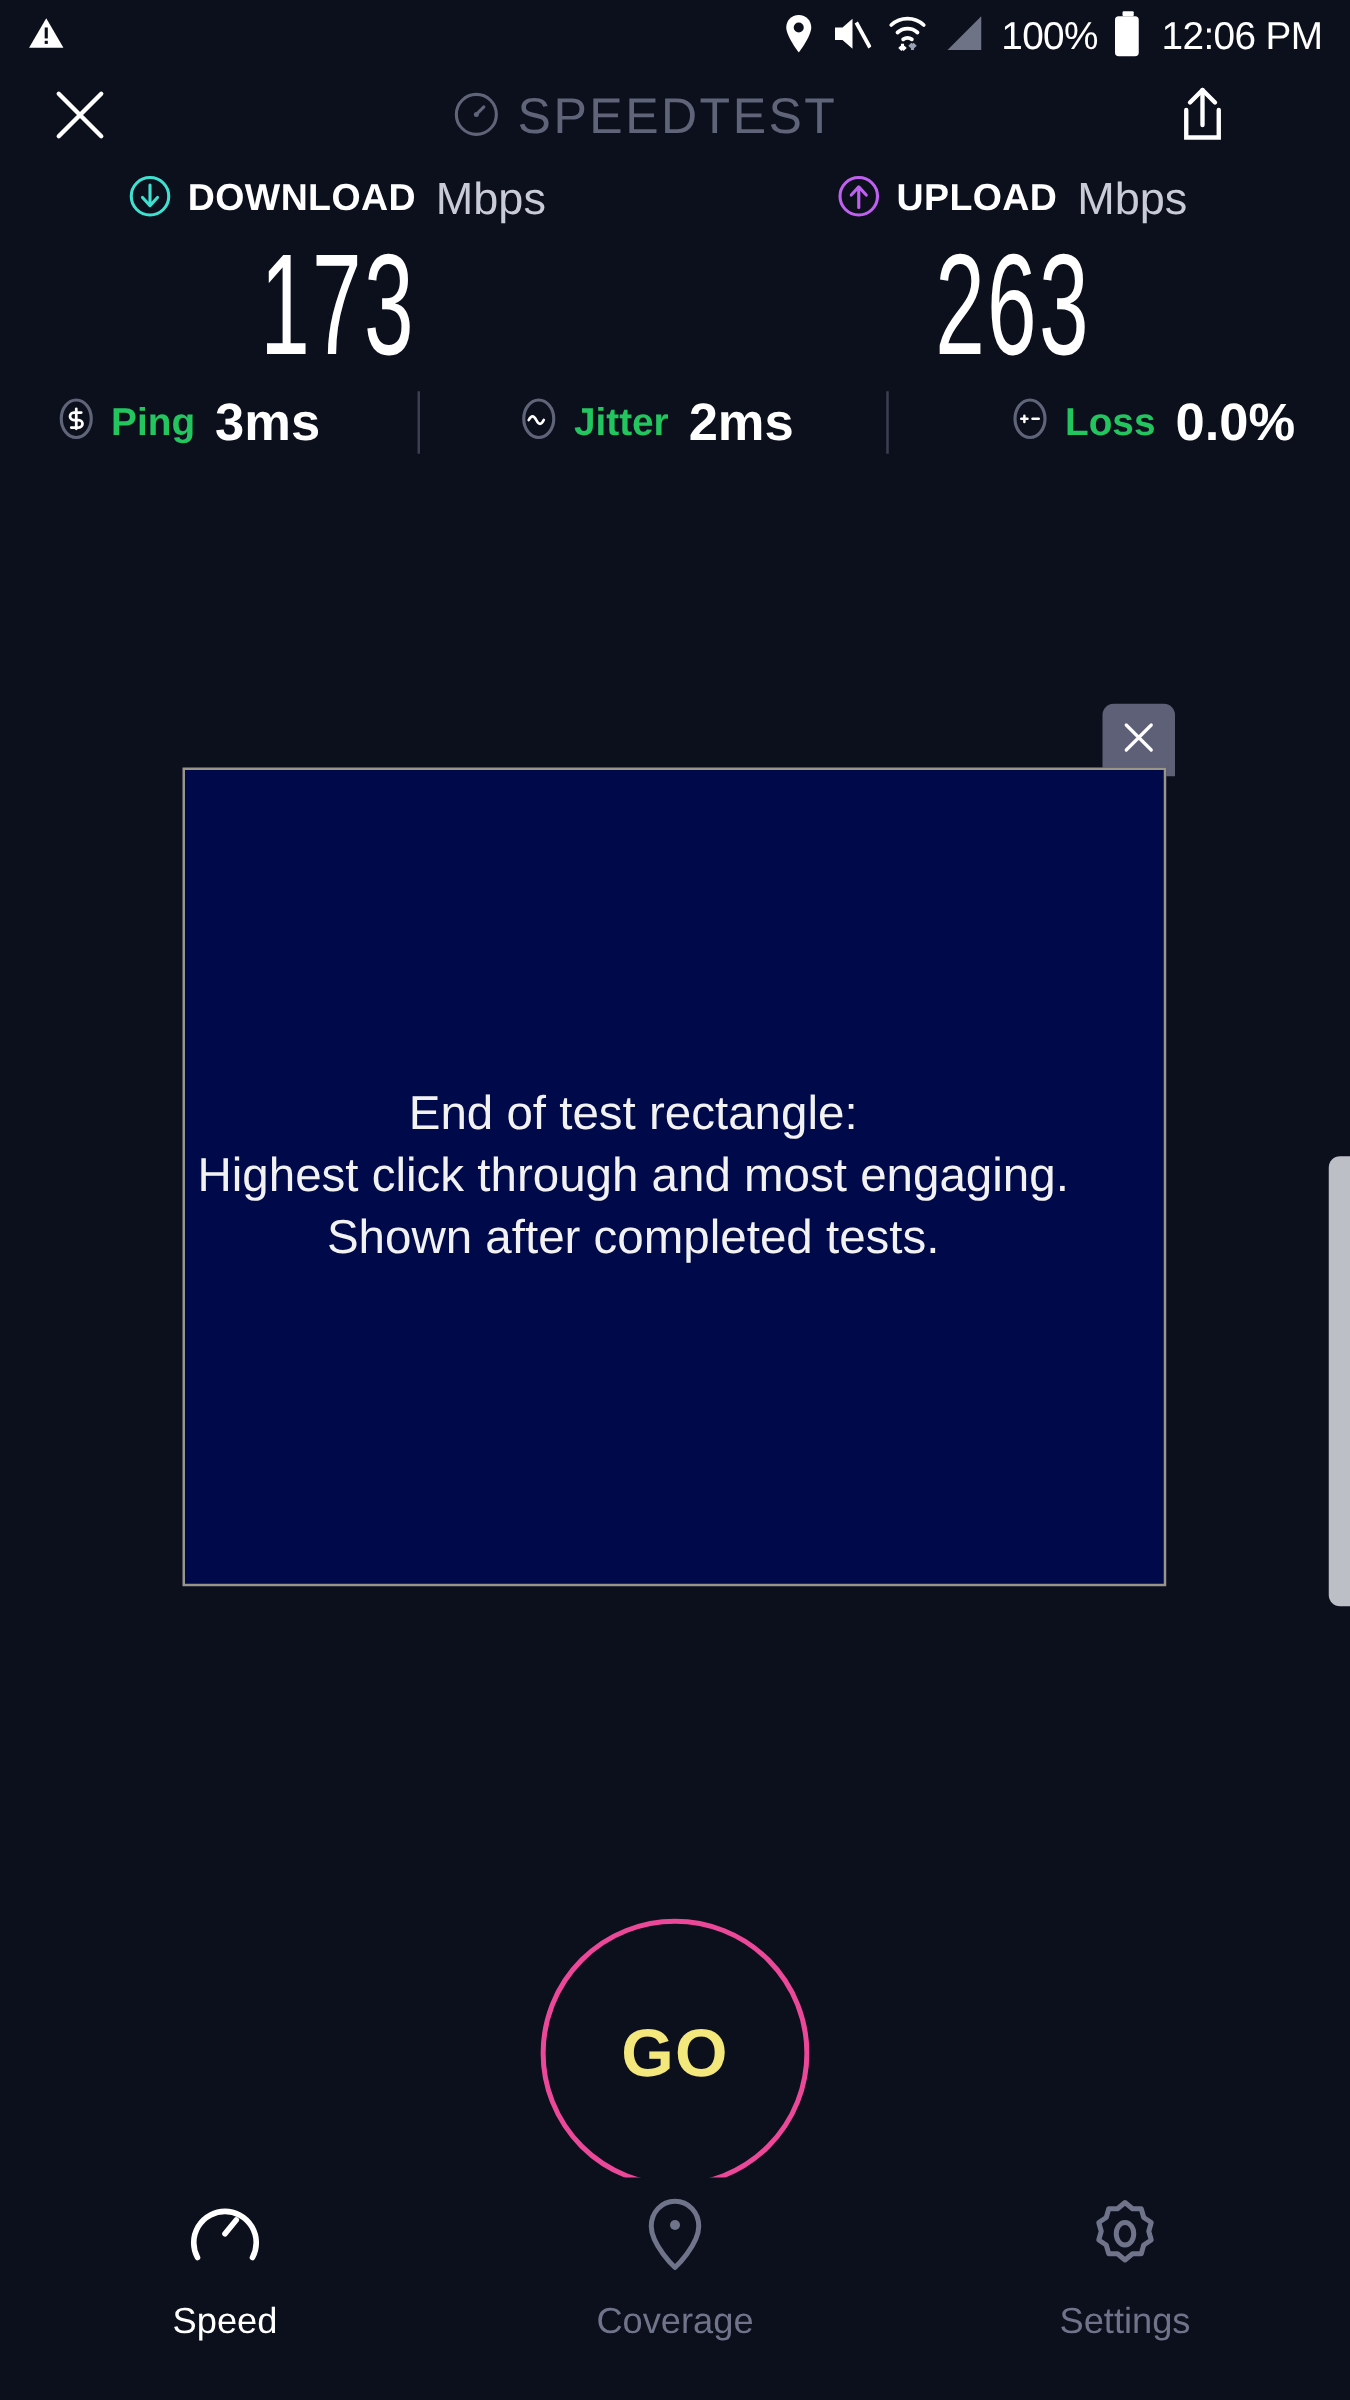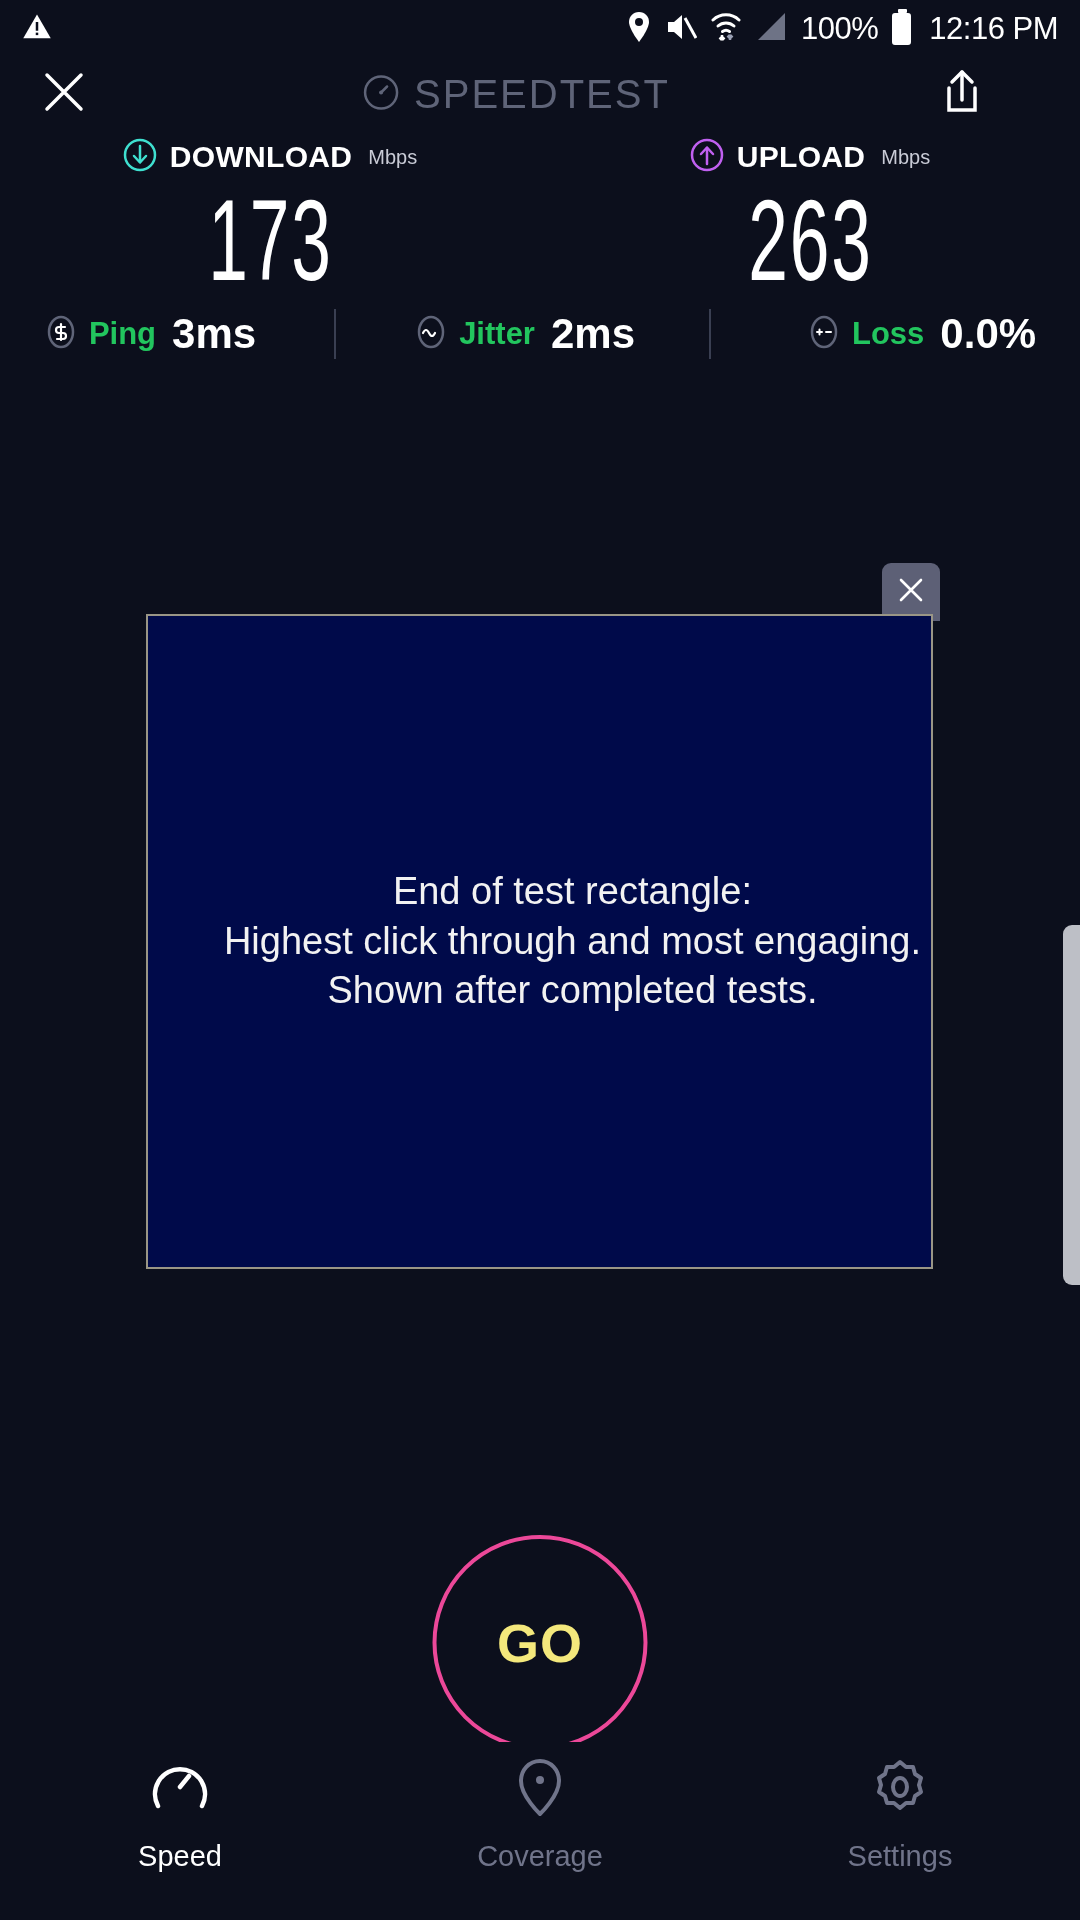--- a/index.html
+++ b/index.html
@@ -87,21 +87,21 @@
   .speed-col {
     flex:1; display:flex; flex-direction:column; align-items:center;
   }
   .speed-head {
     display:flex; align-items:center; gap:13px;
   }
   .speed-label {
     font-size:30px; color:#ffffff; font-weight:600; letter-spacing:0.3px;
   }
   .speed-unit {
-    font-size:20px; color:#c9cbd6; font-weight:500; margin-left:3px;
+    font-size:36px; color:#c9cbd6; font-weight:500; margin-left:3px;
   }
   .speed-value {
     color:#ffffff;
     font-size:115px;
     line-height:1.05;
     font-weight:300;
     font-family:"Liberation Sans Narrow","Liberation Sans",sans-serif;
     transform:scaleX(0.62);
     letter-spacing:3px;
     margin-top:4px;
@@ -138,21 +138,21 @@
     border-radius:9px 9px 0 0;
     display:flex; align-items:center; justify-content:center;
     cursor:pointer;
   }
   .ad-rect {
     position:absolute;
     left:146px; top:614px;
     width:787px; height:655px;
     background:#000a4a;
     border:2px solid #9a9686;
-    display:flex; align-items:center; justify-content:flex-end;
+    display:flex; align-items:center; justify-content:flex-start;
     cursor:pointer;
   }
   .ad-text {
     color:#f2f2f2;
     font-size:38px;
     line-height:1.30;
     text-align:center;
     font-weight:400;
     padding:0 10px;
   }
@@ -245,21 +245,21 @@
       <span>
         <svg width="32" height="32" viewBox="0 0 32 32">
           <path d="M30 2 L30 29 L3 29 Z" fill="#6e7386"></path>
         </svg>
       </span>
 
       <span class="sb-batt-pct">100%</span>
 
       <span class="battery-shape"></span>
 
-      <span class="sb-time">12:16 PM</span>
+      <span class="sb-time">12:06 PM</span>
     </div>
   </div>
 
   <div class="appbar">
     <div class="appbar-close">
       <span>
         <svg width="44" height="44" viewBox="0 0 44 44">
           <path d="M5 5 L39 39 M39 5 L5 39" stroke="#ffffff" stroke-width="3.5" stroke-linecap="round"></path>
         </svg>
       </span>

